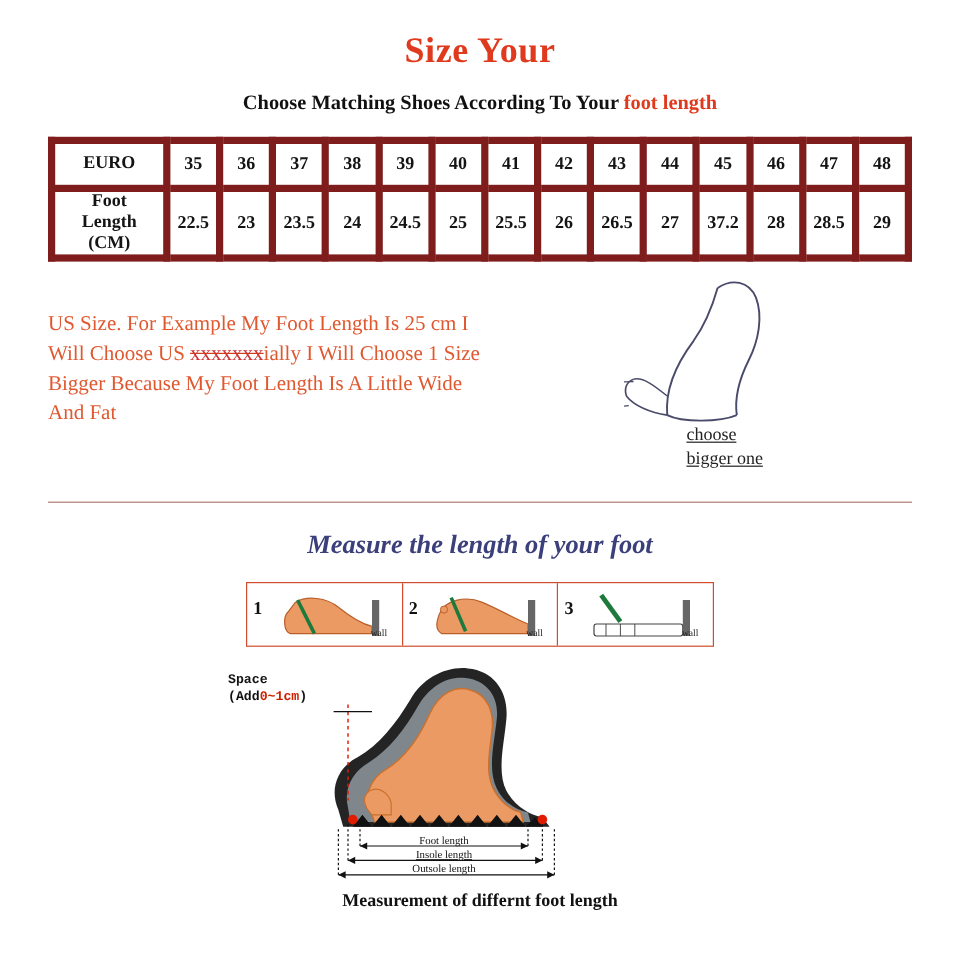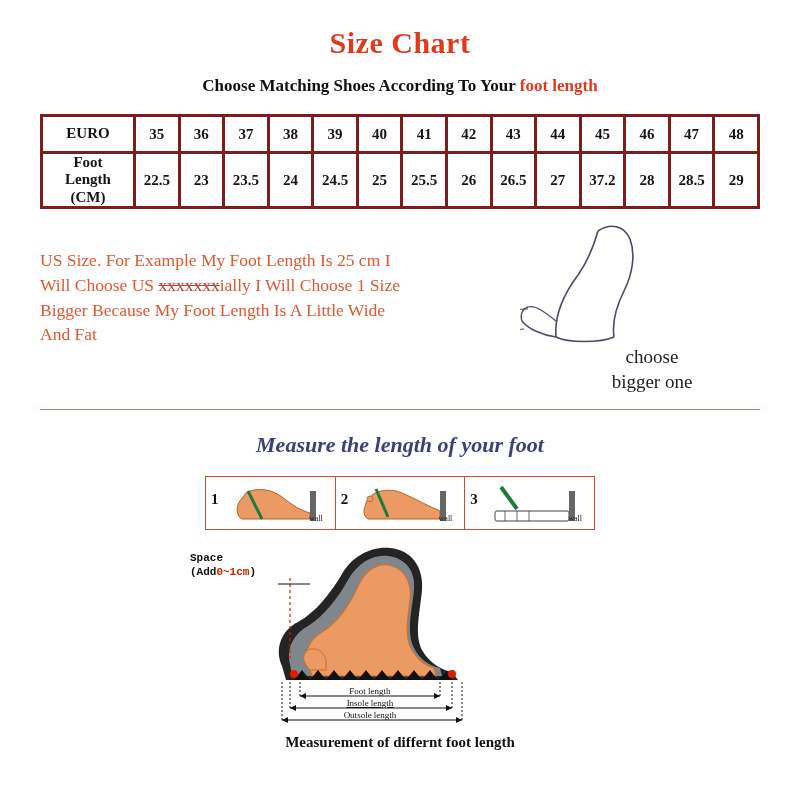--- a/index.html
+++ b/index.html
@@ -44,21 +44,21 @@
   
   .table-wrap {
     margin: 18px 40px 0 40px;
   }
   table.size-table {
     width: 720px;
     border-collapse: collapse;
     table-layout: fixed;
   }
   table.size-table td {
-    border: 3px solid #7f1d1d;
+    border: 6px solid #7f1d1d;
     text-align: center;
     font-size: 15px;
     font-weight: bold;
     color: #141414;
     height: 34px;
     padding: 0;
   }
   table.size-table tr.row-foot td {
     height: 52px;
   }
@@ -92,24 +92,24 @@
   .strike-x {
     color: #c33;
     text-decoration: line-through;
     text-decoration-color: #d23b1e;
   }
   .choose-caption {
     position: absolute;
     right: 28px;
     top: 122px;
     width: 160px;
-    text-align: center;
-    font-size: 19px;
+    font-size: 15px;
     color: #222222;
     line-height: 1.3;
+    text-decoration: underline;
   }
   .foot-sketch {
     position: absolute;
     right: 20px;
     top: -6px;
     width: 220px;
     height: 140px;
   }
   .divider {
     margin: 6px 40px 0 40px;
@@ -192,21 +192,21 @@
     color: #111;
     text-align: center;
     width: 120px;
   }
 </style>
 </head>
 <body>
 
 <div class="page">
 
-  <div class="title">Size Chart</div>
+  <div class="title">Size Your</div>
 
   <div class="subtitle">
     <span>Choose Matching Shoes According To Your </span><span class="hl">foot length</span>
   </div>
 
   <div class="table-wrap">
     <table class="size-table">
       <tbody>
           <tr class="row-euro">
         <td class="label-cell">EURO</td>

